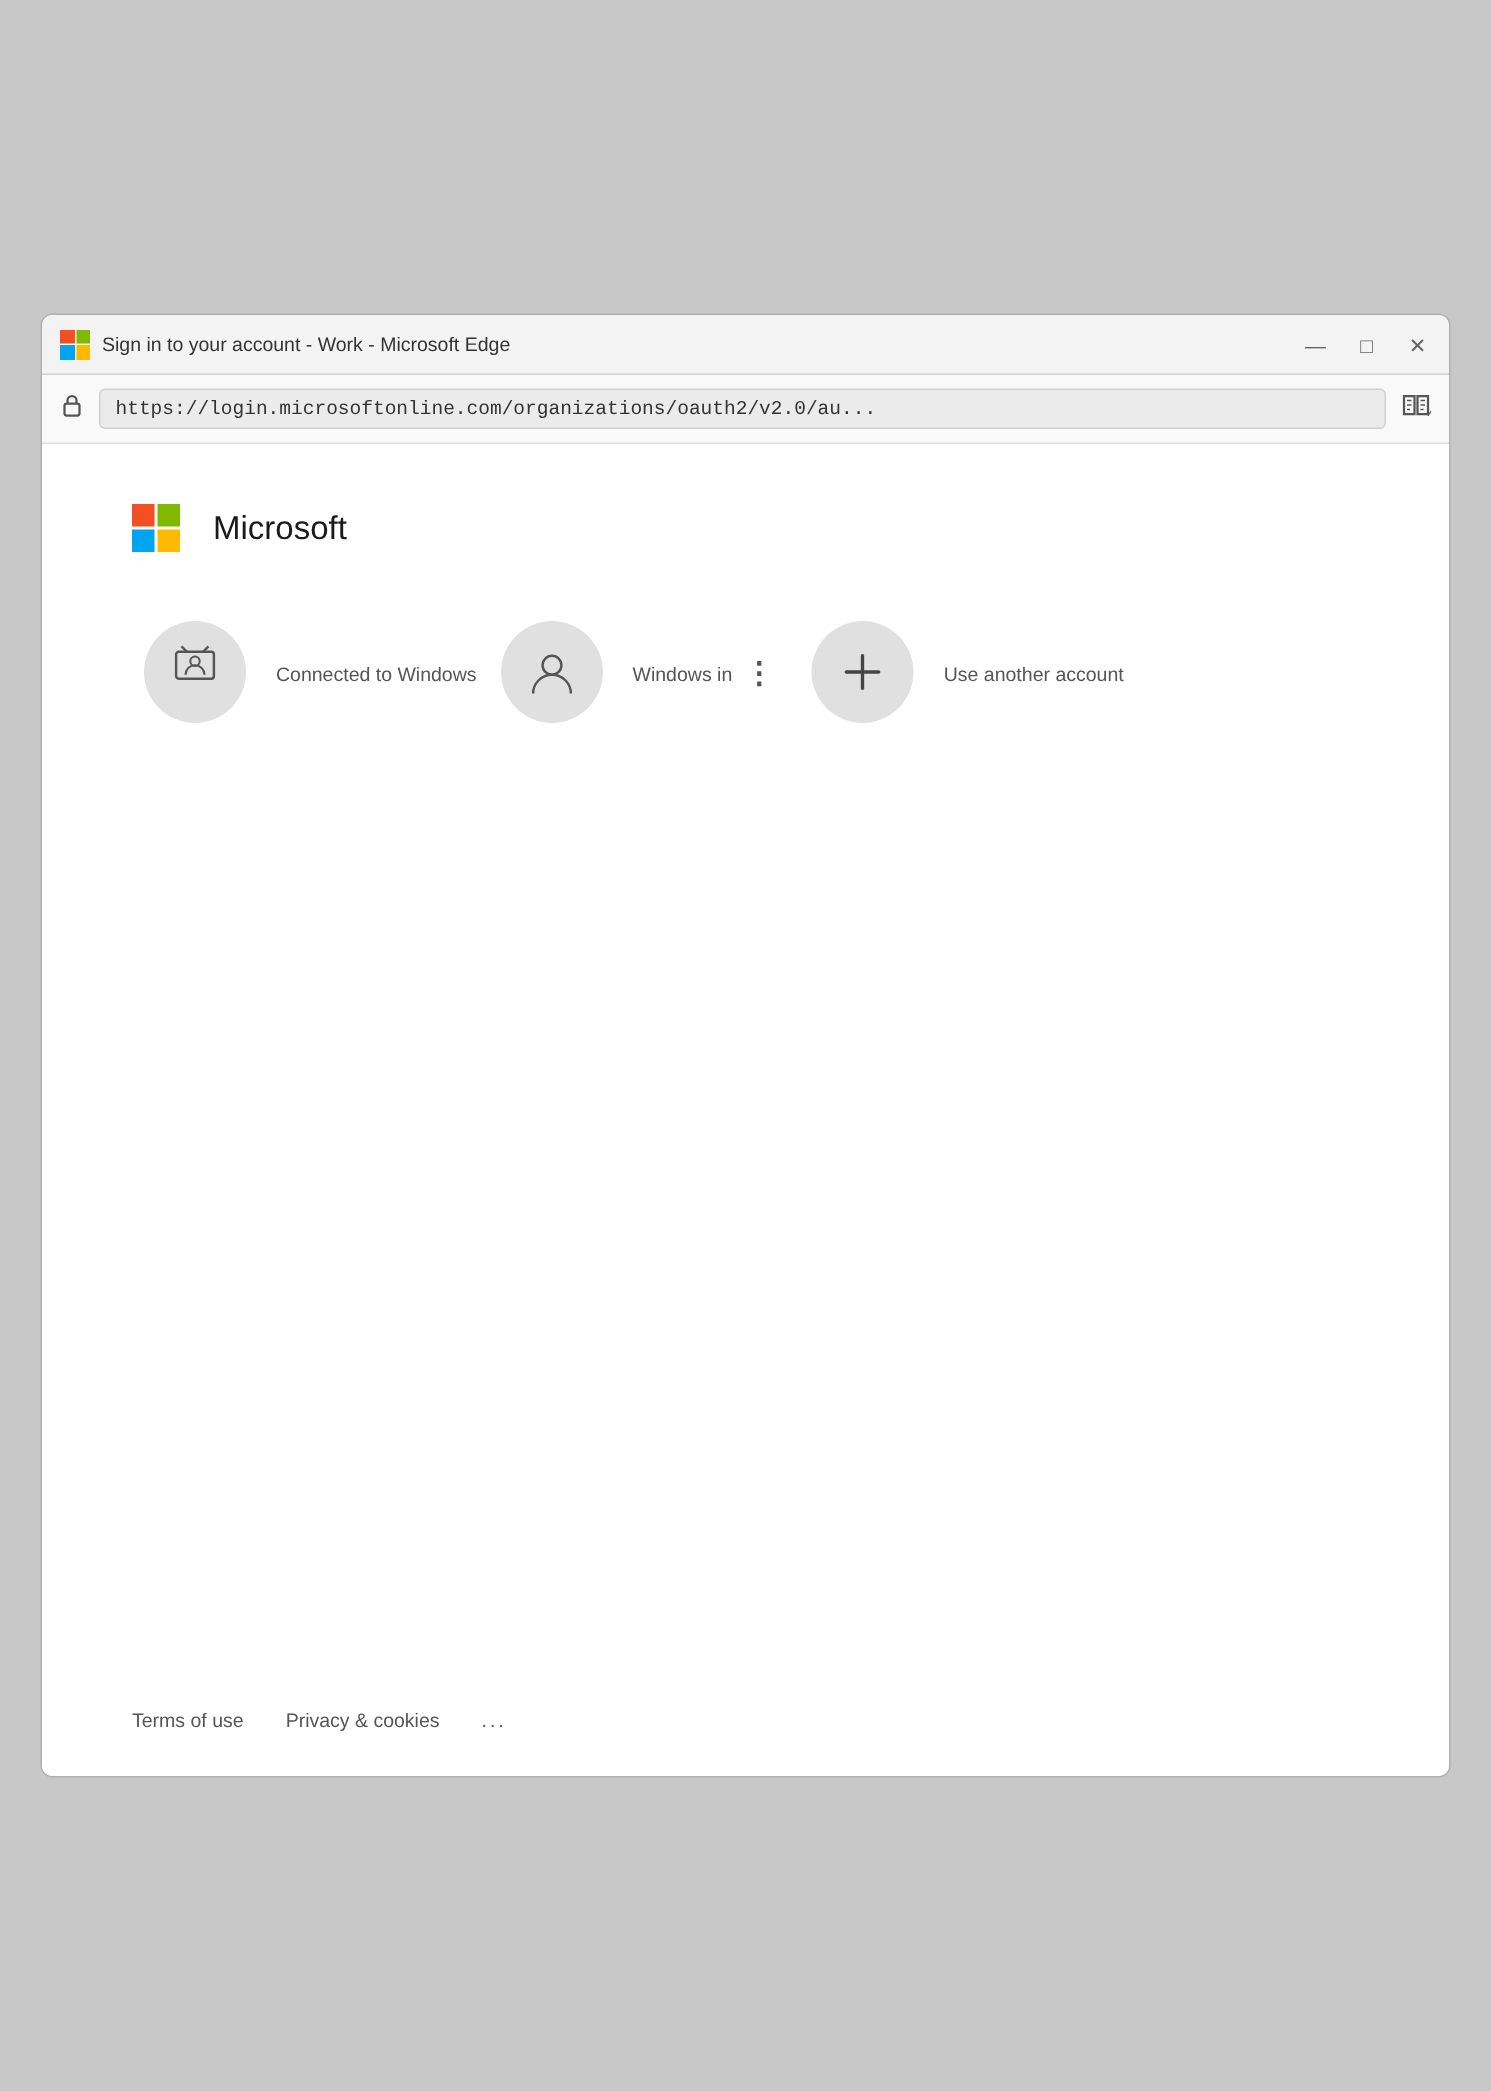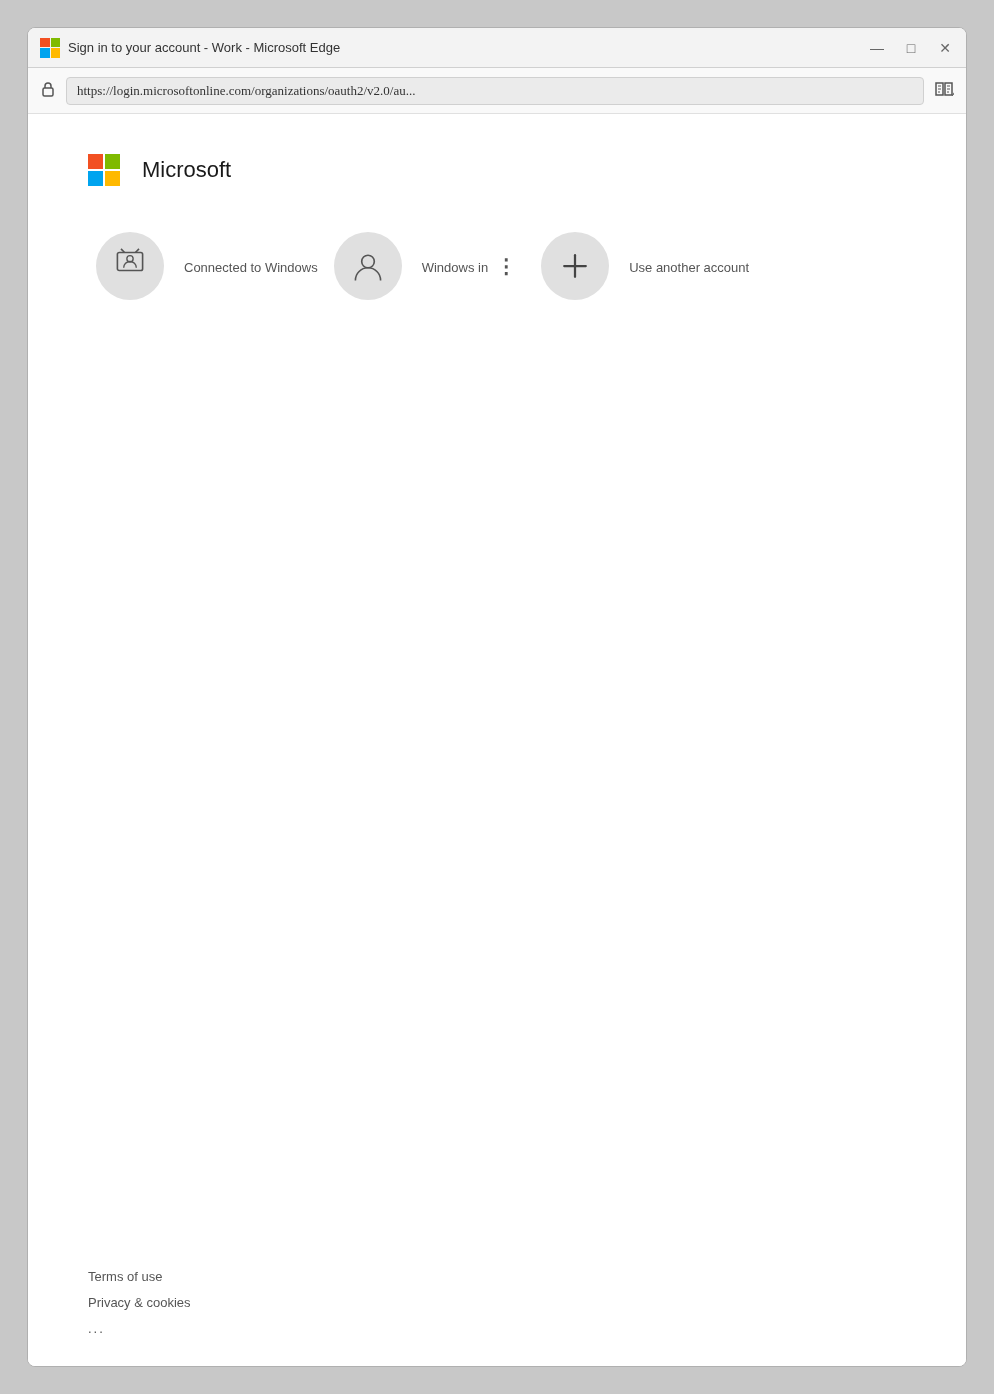--- a/index.html
+++ b/index.html
@@ -9,21 +9,21 @@
       height: 1394px;
       background: #c8c8c8;
       display: flex;
       justify-content: center;
       align-items: center;
       font-family: 'Segoe UI', Arial, sans-serif;
     }
 
     .browser-window {
       width: 940px;
-      height: 1340px;
+      height: 976px;
       background: #ffffff;
       border: 1px solid #b0b0b0;
       border-radius: 8px;
       display: flex;
       flex-direction: column;
       overflow: hidden;
     }
 
     
     .title-bar {
@@ -99,21 +99,21 @@
 
     .address-input {
       flex: 1;
       background: #ebebeb;
       border: 1px solid #d0d0d0;
       border-radius: 4px;
       padding: 5px 10px;
       font-size: 13px;
       color: #333;
       outline: none;
-      font-family: Liberation Serif, serif;
+      font-family: Liberation Mono, monospace;
     }
 
     .reader-icon {
       color: #555;
       font-size: 16px;
       cursor: pointer;
     }
 
     
     .page-content {
@@ -213,24 +213,23 @@
       padding: 4px 8px;
       letter-spacing: 1px;
       font-weight: bold;
     }
 
     
     .page-footer {
       margin-top: auto;
       padding-top: 20px;
       display: flex;
-      align-items: flex-start;
-      gap: 11px;
+      align-items: flex-end;
+      gap: 28px;
       border-top: none;
-      flex-direction: column;
     }
 
     .footer-link {
       font-size: 13px;
       color: #555;
       cursor: pointer;
       text-decoration: none;
     }
 
     .footer-dots {

